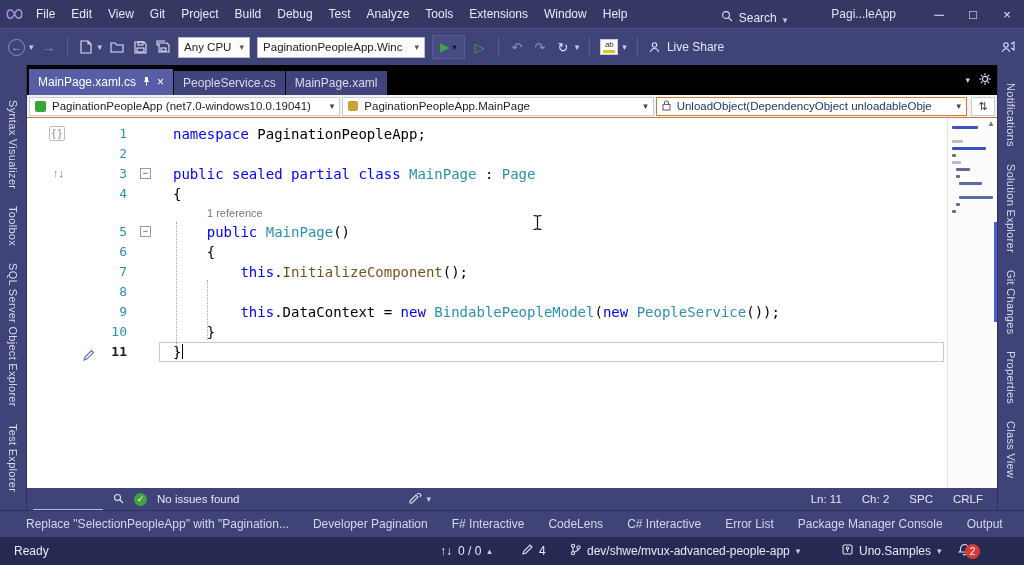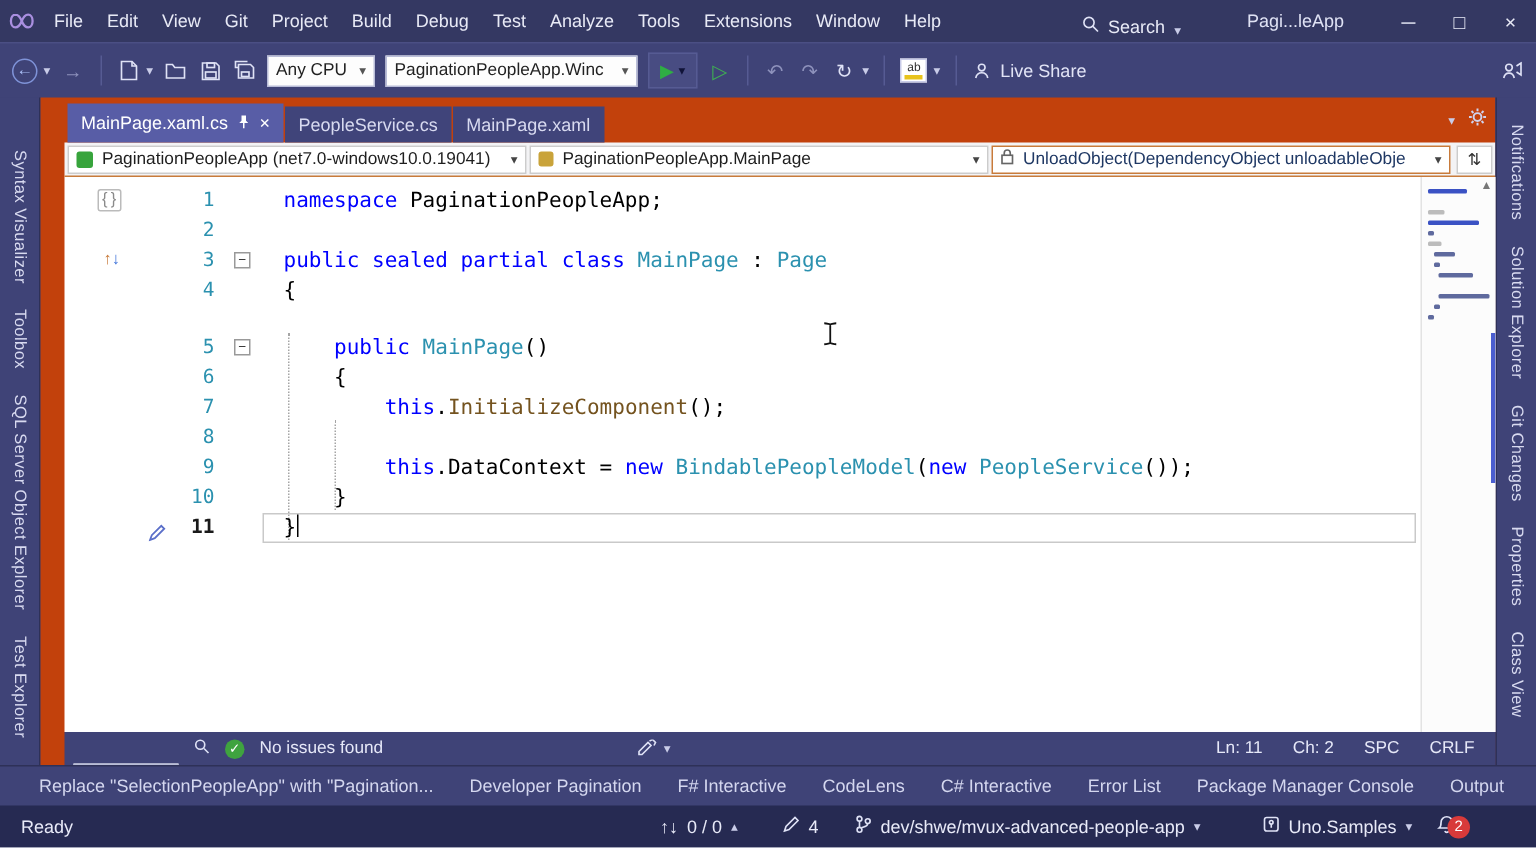--- a/index.html
+++ b/index.html
@@ -35,21 +35,21 @@
 
   
   .main { flex:1; display:flex; min-height:0; }
   .sidebar { width:27px; background:#3f4377; display:flex; flex-direction:column; align-items:center; flex:none; }
   .sidebar.left { border-right:1px solid #2e3158; }
   .sidebar.right { border-left:1px solid #2e3158; }
   .vtab { writing-mode:vertical-rl; font-size:11px; color:#d8daf0; margin-bottom:17px; letter-spacing:.3px; white-space:nowrap; cursor:default; }
   .sidebar.left .vtab:first-child { margin-top:35px; }
   .sidebar.right .vtab:first-child { margin-top:18px; }
 
-  .center { flex:1; display:flex; flex-direction:column; background:#c2410c; min-width:0;padding-left:16px; }
+  .center { flex:1; display:flex; flex-direction:column; background:#000000; min-width:0; }
 
   
   .tabrow { height:30px; display:flex; align-items:flex-end; padding-left:2px; flex:none; position:relative; }
   .dtab { height:24px; display:flex; align-items:center; gap:6px; padding:0 9px; font-size:12px; color:#d8daf0; background:#40447a; margin-right:1px; white-space:nowrap; }
   .dtab.active { background:#585da6; color:#fff; height:26px; }
   .dtab .tclose { font-size:12px; line-height:12px; }
   .tabrow-icons { position:absolute; right:6px; bottom:6px; display:flex; gap:9px; align-items:center; }
 
   
   .navbar { height:23px; background:#f3f3f5; border-bottom:1px solid #c87b3b; display:flex; align-items:center; padding:1px 2px; gap:2px; flex:none; }
@@ -296,21 +296,21 @@
             <svg width="11" height="17" viewBox="0 0 11 17">
                 <g stroke="#111" stroke-width="1.2" fill="none">
                   <path d="M1.5 1.5c2 0 3 .7 4 .7s2-.7 4-.7M1.5 15.5c2 0 3-.7 4-.7s2 .7 4 .7M5.5 2.2v12.6"></path>
                 </g>
               </svg>
           </div>
         <div class="row"><div class="gly"><span class="glyph-ns">{ }</span></div><div class="num">1</div><div class="fold"></div><div class="content"><span style="color: rgb(0, 0, 255);">namespace</span><span style="color: rgb(0, 0, 0);"> PaginationPeopleApp;</span></div></div>
             <div class="row"><div class="gly"></div><div class="num">2</div><div class="fold"></div><div class="content"></div></div>
             <div class="row"><div class="gly"><span class="glyph-inh"><span class="u">↑</span><span class="d">↓</span></span></div><div class="num">3</div><div class="fold"><span class="fbox">−</span></div><div class="content"><span style="color: rgb(0, 0, 255);">public sealed partial class</span><span style="color: rgb(0, 0, 0);"> </span><span style="color: rgb(43, 145, 175);">MainPage</span><span style="color: rgb(0, 0, 0);"> : </span><span style="color: rgb(43, 145, 175);">Page</span></div></div>
             <div class="row"><div class="gly"></div><div class="num">4</div><div class="fold"></div><div class="content"><span style="color: rgb(0, 0, 0);">{</span></div></div>
-            <div class="row lensrow"><div class="gly"></div><div class="num"></div><div class="fold"></div></div>
+            <div class="row lensrow"><div class="gly"></div><div class="num"></div><div class="fold"></div><div class="content lens" style="padding-left: 44px;">1 reference</div></div>
             <div class="row"><div class="gly"></div><div class="num">5</div><div class="fold"><span class="fbox">−</span></div><div class="content"><span style="color: rgb(0, 0, 0);">    </span><span style="color: rgb(0, 0, 255);">public</span><span style="color: rgb(0, 0, 0);"> </span><span style="color: rgb(43, 145, 175);">MainPage</span><span style="color: rgb(0, 0, 0);">()</span></div></div>
             <div class="row"><div class="gly"></div><div class="num">6</div><div class="fold"></div><div class="content"><span style="color: rgb(0, 0, 0);">    {</span></div></div>
             <div class="row"><div class="gly"></div><div class="num">7</div><div class="fold"></div><div class="content"><span style="color: rgb(0, 0, 0);">        </span><span style="color: rgb(0, 0, 255);">this</span><span style="color: rgb(0, 0, 0);">.</span><span style="color: rgb(116, 83, 31);">InitializeComponent</span><span style="color: rgb(0, 0, 0);">();</span></div></div>
             <div class="row"><div class="gly"></div><div class="num">8</div><div class="fold"></div><div class="content"></div></div>
             <div class="row"><div class="gly"></div><div class="num">9</div><div class="fold"></div><div class="content"><span style="color: rgb(0, 0, 0);">        </span><span style="color: rgb(0, 0, 255);">this</span><span style="color: rgb(0, 0, 0);">.DataContext = </span><span style="color: rgb(0, 0, 255);">new</span><span style="color: rgb(0, 0, 0);"> </span><span style="color: rgb(43, 145, 175);">BindablePeopleModel</span><span style="color: rgb(0, 0, 0);">(</span><span style="color: rgb(0, 0, 255);">new</span><span style="color: rgb(0, 0, 0);"> </span><span style="color: rgb(43, 145, 175);">PeopleService</span><span style="color: rgb(0, 0, 0);">());</span></div></div>
             <div class="row"><div class="gly"></div><div class="num">10</div><div class="fold"></div><div class="content"><span style="color: rgb(0, 0, 0);">    }</span></div></div>
             <div class="row current"><div class="gly"><span class="glyph-pen"><svg width="12" height="12" viewBox="0 0 12 12">
                     <path d="M1 11l1.2-3.2L8.5 1.5l2 2L4.2 9.8z" fill="none" stroke="#5b6fc9" stroke-width="1.2"></path>
                   </svg></span></div><div class="num">11</div><div class="fold"></div><div class="curbox"></div><div class="content"><span style="color: rgb(0, 0, 0);">}</span><span class="icaret"></span></div></div>
           </div>

